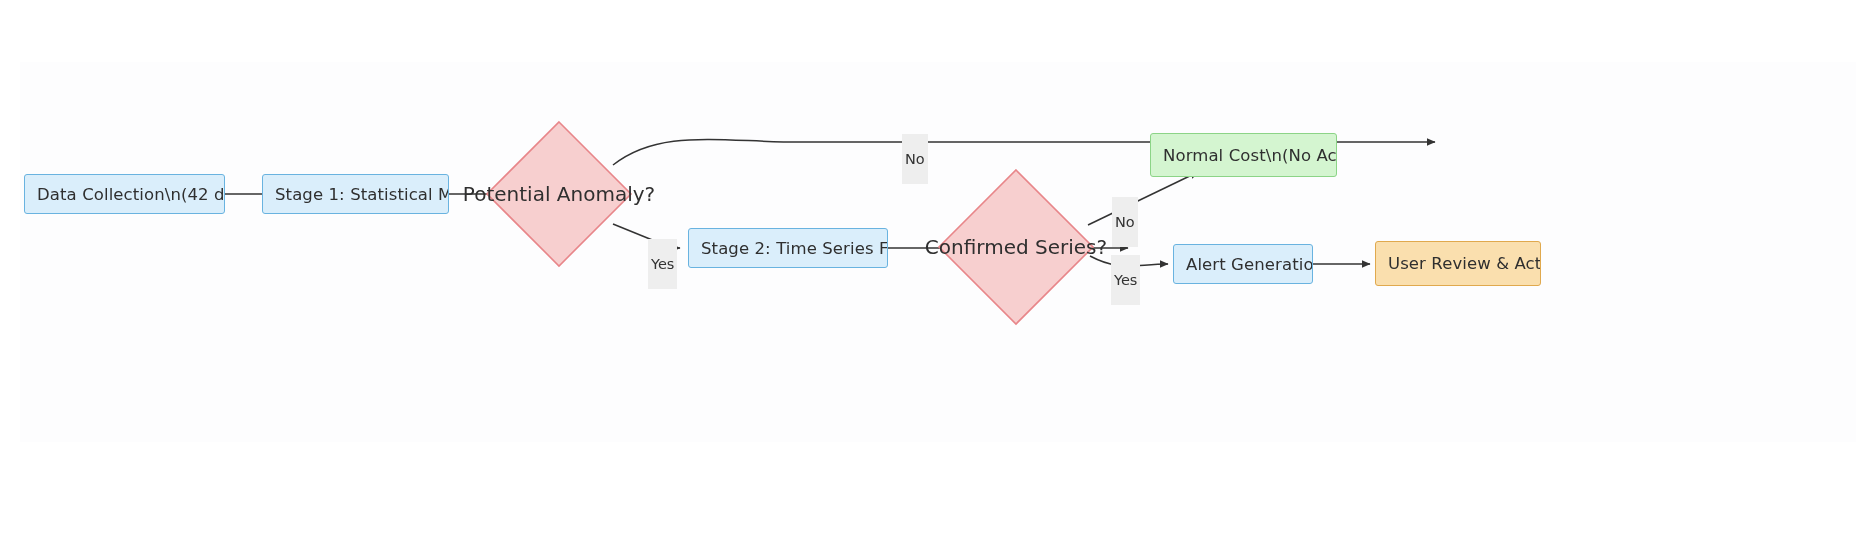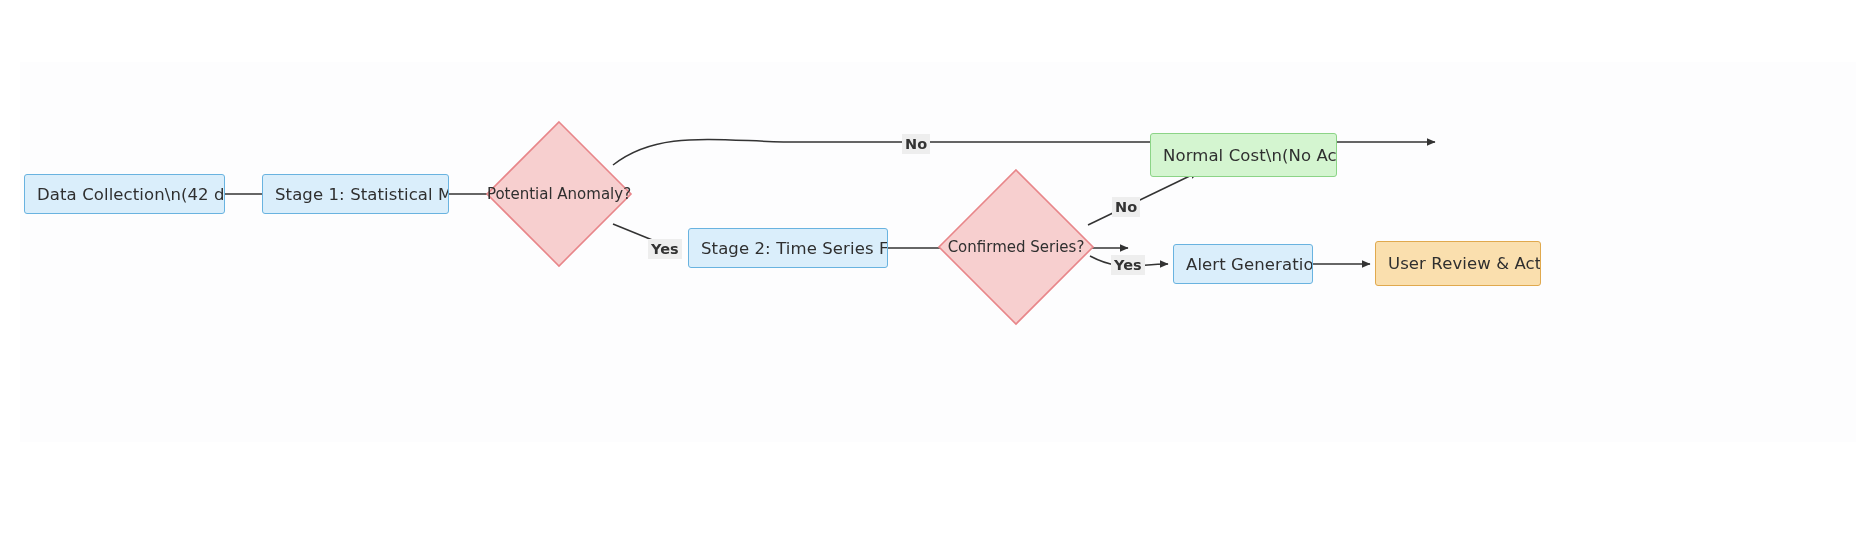--- a/index.html
+++ b/index.html
@@ -22,24 +22,24 @@
   .n-blue{background:#daeefb;border-color:#69b3e0;color:#333333;}
   .n-green{background:#d4f5d0;border-color:#8cd487;color:#333333;}
   .n-orange{background:#fadfae;border-color:#e0a94e;color:#333333;}
   .node .lbl{font-size:16.5px;color:#2f2f2f;letter-spacing:.1px;
              padding:0 12px;overflow:hidden;text-overflow:clip;white-space:nowrap;}
 
   .diamond{position:absolute;}
   .diamond .dshape{position:absolute;left:0;top:0;width:100%;height:100%;}
   .diamond .dlbl{position:absolute;left:0;top:0;width:100%;height:100%;
                  display:flex;align-items:center;justify-content:center;
-                 font-size:15px;color:#2f2f2f;white-space:nowrap;}
+                 font-size:20px;color:#2f2f2f;white-space:nowrap;}
 
   .elabel{position:absolute;font-size:14.5px;color:#333333;background:#eeeeee;
-          padding:1px 3px;line-height:1.25;white-space:nowrap;font-weight:bold;}
+          padding:16px 3px;line-height:1.25;white-space:nowrap;}
 </style>
 </head>
 <body>
 
 <div id="canvas">
 
   <div id="panel"></div>
 
   <svg id="wires" viewBox="0 0 1876 550" xmlns="http://www.w3.org/2000/svg">
     <defs>

